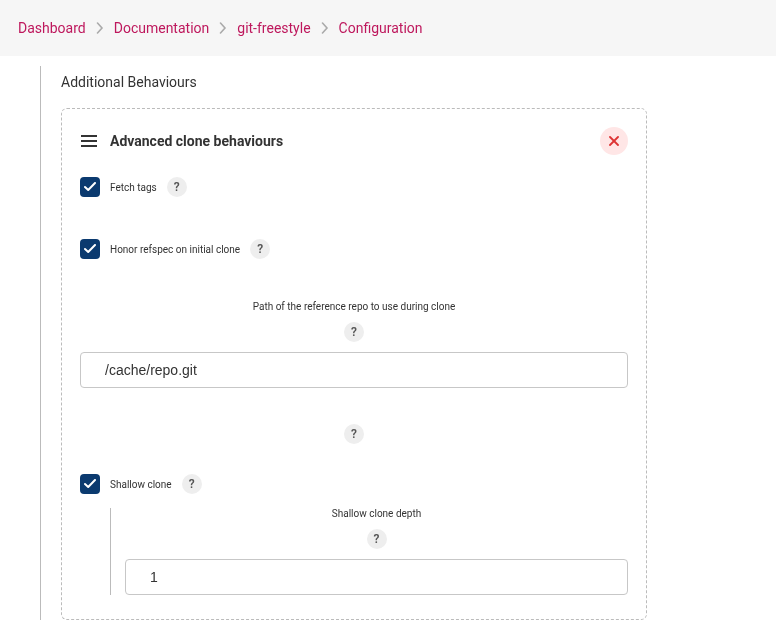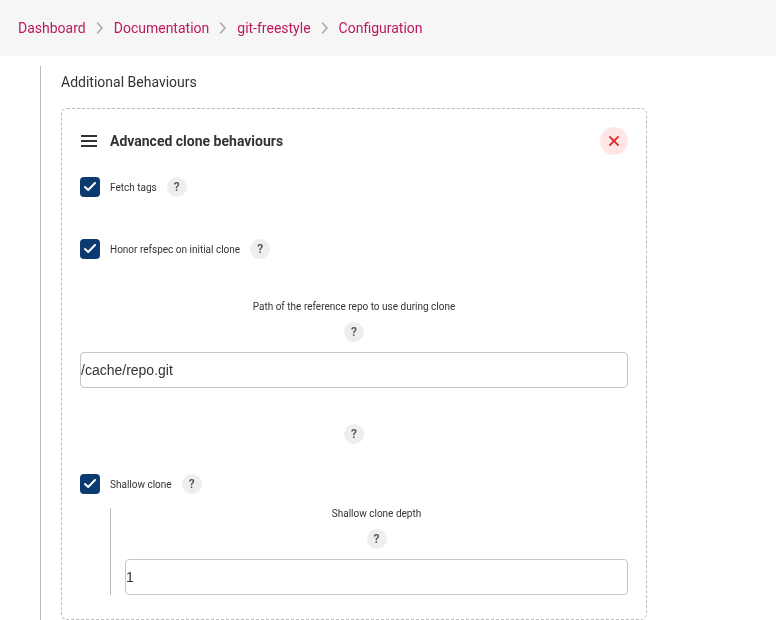--- a/index.html
+++ b/index.html
@@ -112,21 +112,21 @@
       justify-content: center;
       cursor: pointer;
       flex-shrink: 0;
     }
     .spacer-lg { height: 28px; }
     .text-input {
       width: 100%;
       height: 36px;
       border: 1px solid #c7c7c7;
       border-radius: 4px;
-      padding: 0 0;
+      padding: 0 24px;
       font-size: 14px;
       color: #333;
       background: #fff;
     }
     .text-input::placeholder { color: #888; }
     .field-block { margin-bottom: 8px; }
     .label-row {
       display: flex;
       align-items: center;
       gap: 10px;

